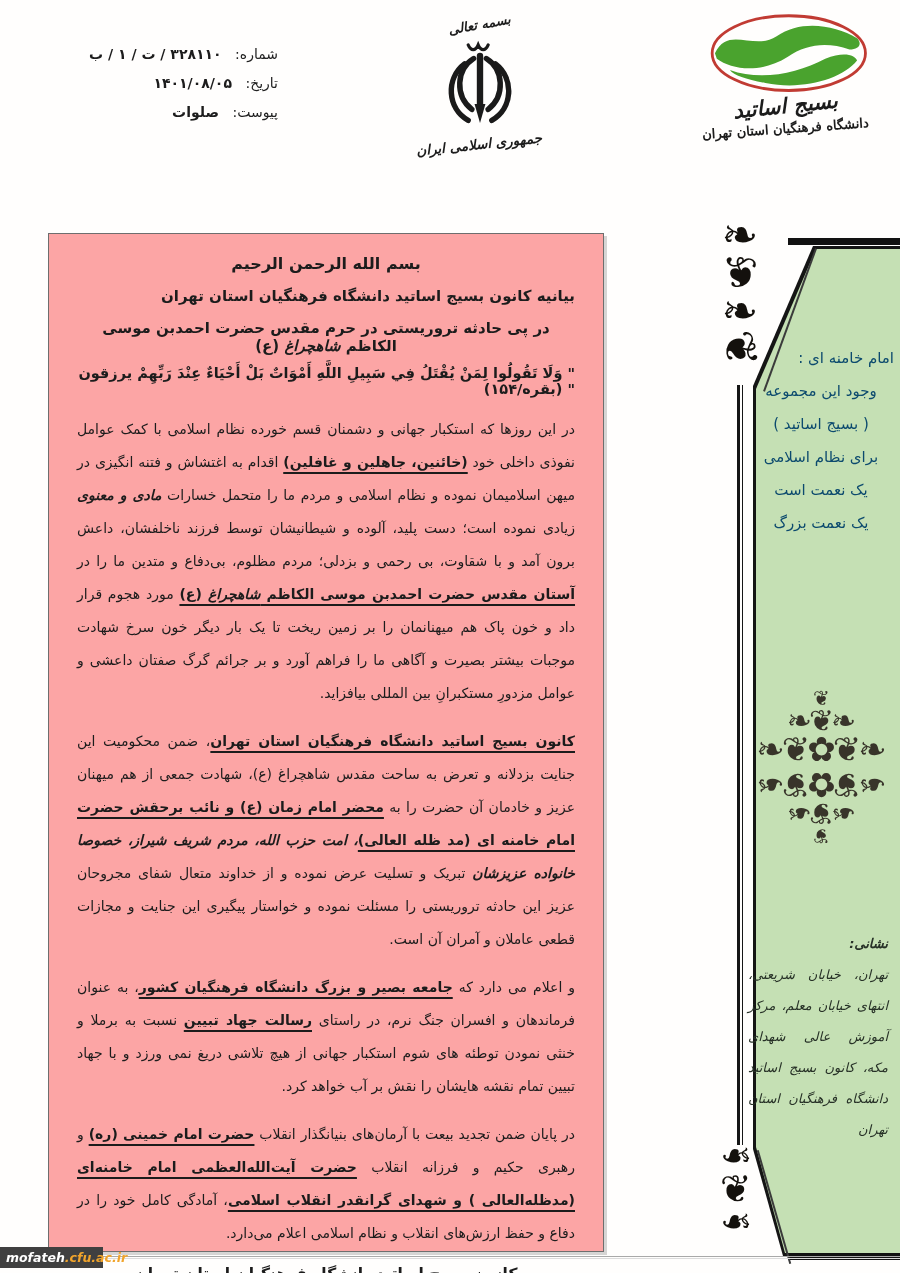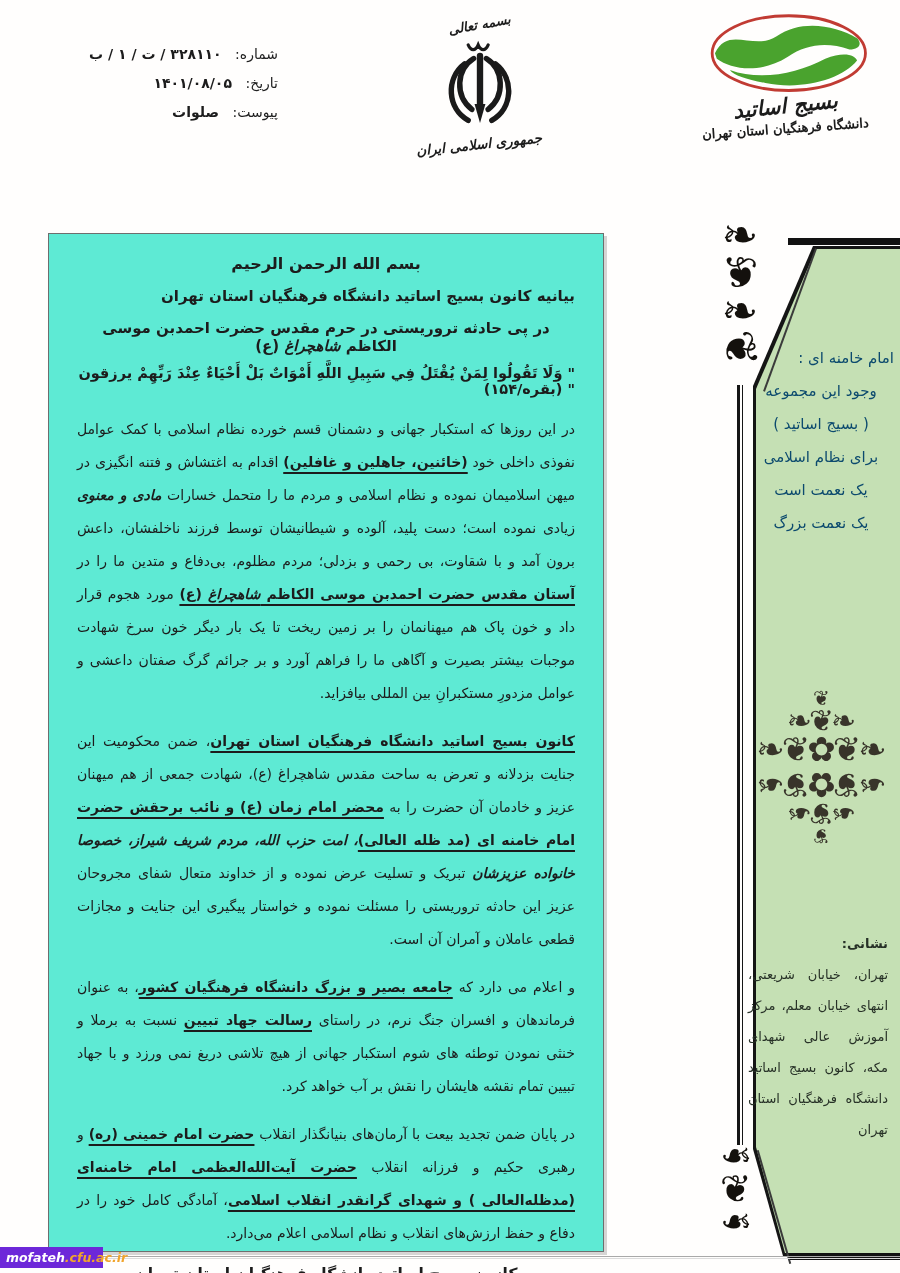--- a/index.html
+++ b/index.html
@@ -19,21 +19,21 @@
   .bismillah-cal { font-family:"DejaVu Serif", serif; font-style:italic; font-weight:bold; font-size:13px; transform:rotate(-10deg); display:inline-block; margin-bottom:2px; }
   .gov-name { font-family:"DejaVu Serif", serif; font-style:italic; font-weight:bold; font-size:13.5px; transform:rotate(-6deg); display:inline-block; margin-top:-4px; white-space:nowrap; }
 
   .logo-wrap { position:absolute; left:683px; top:12px; width:205px; text-align:center; }
   .logo-title { font-family:"DejaVu Serif", serif; font-weight:bold; font-style:italic; font-size:21px; display:inline-block; transform:rotate(-6deg); margin-top:-10px; }
   .logo-sub { font-family:"DejaVu Serif", serif; font-weight:bold; font-size:13px; display:inline-block; transform:rotate(-4deg); margin-top:2px; white-space:nowrap; }
 
   
   .main-box {
     position:absolute; left:48px; top:233px; width:556px; height:1019px;
-    background:#5eead4; border:1.5px solid #6e6e6e;
+    background:#fca5a5; border:1.5px solid #6e6e6e;
     box-shadow:3px 3px 0 rgba(90,90,90,.25);
     padding:20px 28px 0 28px; direction:rtl;
   }
   .basmala { text-align:center; font-weight:bold; font-size:16px; margin-bottom:14px; }
   .st-title { text-align:right; font-weight:bold; font-size:15px; margin-bottom:14px; }
   .st-subtitle { text-align:center; font-weight:bold; font-size:15px; margin-bottom:10px; }
   .verse { text-align:right; font-weight:bold; font-size:14.5px; margin-bottom:16px; }
   .para { text-align:justify; font-size:14px; line-height:33px; margin-bottom:15px; }
   .b  { font-weight:bold;font-style:italic; }
   .bu { font-weight:bold; text-decoration:underline; text-underline-offset:5px; text-decoration-thickness:1.5px; }
@@ -67,26 +67,26 @@
   .quote { position:absolute; left:748px; top:342px; width:146px; direction:rtl; text-align:center;
            font-size:15px; line-height:33px; color:#0c4a6e; }
   .quote-title { text-align:right; padding-left:6px; }
 
   .damask { position:absolute; left:748px; top:688px; width:144px; text-align:center; color:#38342a; }
   .dhalf div { line-height:1; letter-spacing:-3px; }
   .d-r1 { font-size:20px; } .d-r2 { font-size:30px; margin-top:-2px; } .d-r3 { font-size:34px; margin-top:-4px; }
   .dhalf.mirror { transform:scaleY(-1); margin-top:2px; }
 
   .address { position:absolute; left:748px; top:928px; width:140px; direction:rtl;
-             font-size:13px; line-height:31px; color:#273127; text-align:justify; }
+             font-size:13px; line-height:31px; color:#273127; text-align:justify;font-style:italic; }
   .addr-label { font-weight:bold; display:block; text-align:right; }
 
   
   .bottom-rule { position:absolute; left:96px; top:1256px; width:804px; height:1px; background:#a9a9a9; box-shadow:0 2px 0 #dcdcdc; }
-  .watermark { position:absolute; left:0; top:1247px; width:103px; height:21px; background:#6d28d9;
+  .watermark { position:absolute; left:0; top:1247px; width:103px; height:21px; background:#404040;
                color:#fff; font-size:12.5px; font-weight:bold; font-style:italic;
                display:flex; align-items:center; padding-left:6px; letter-spacing:0; }
   .wm-accent { color:#f1a42b; }
 
   svg { display:block; margin:0 auto; }
 </style>
 </head>
 <body>
 
 <div class="meta">

